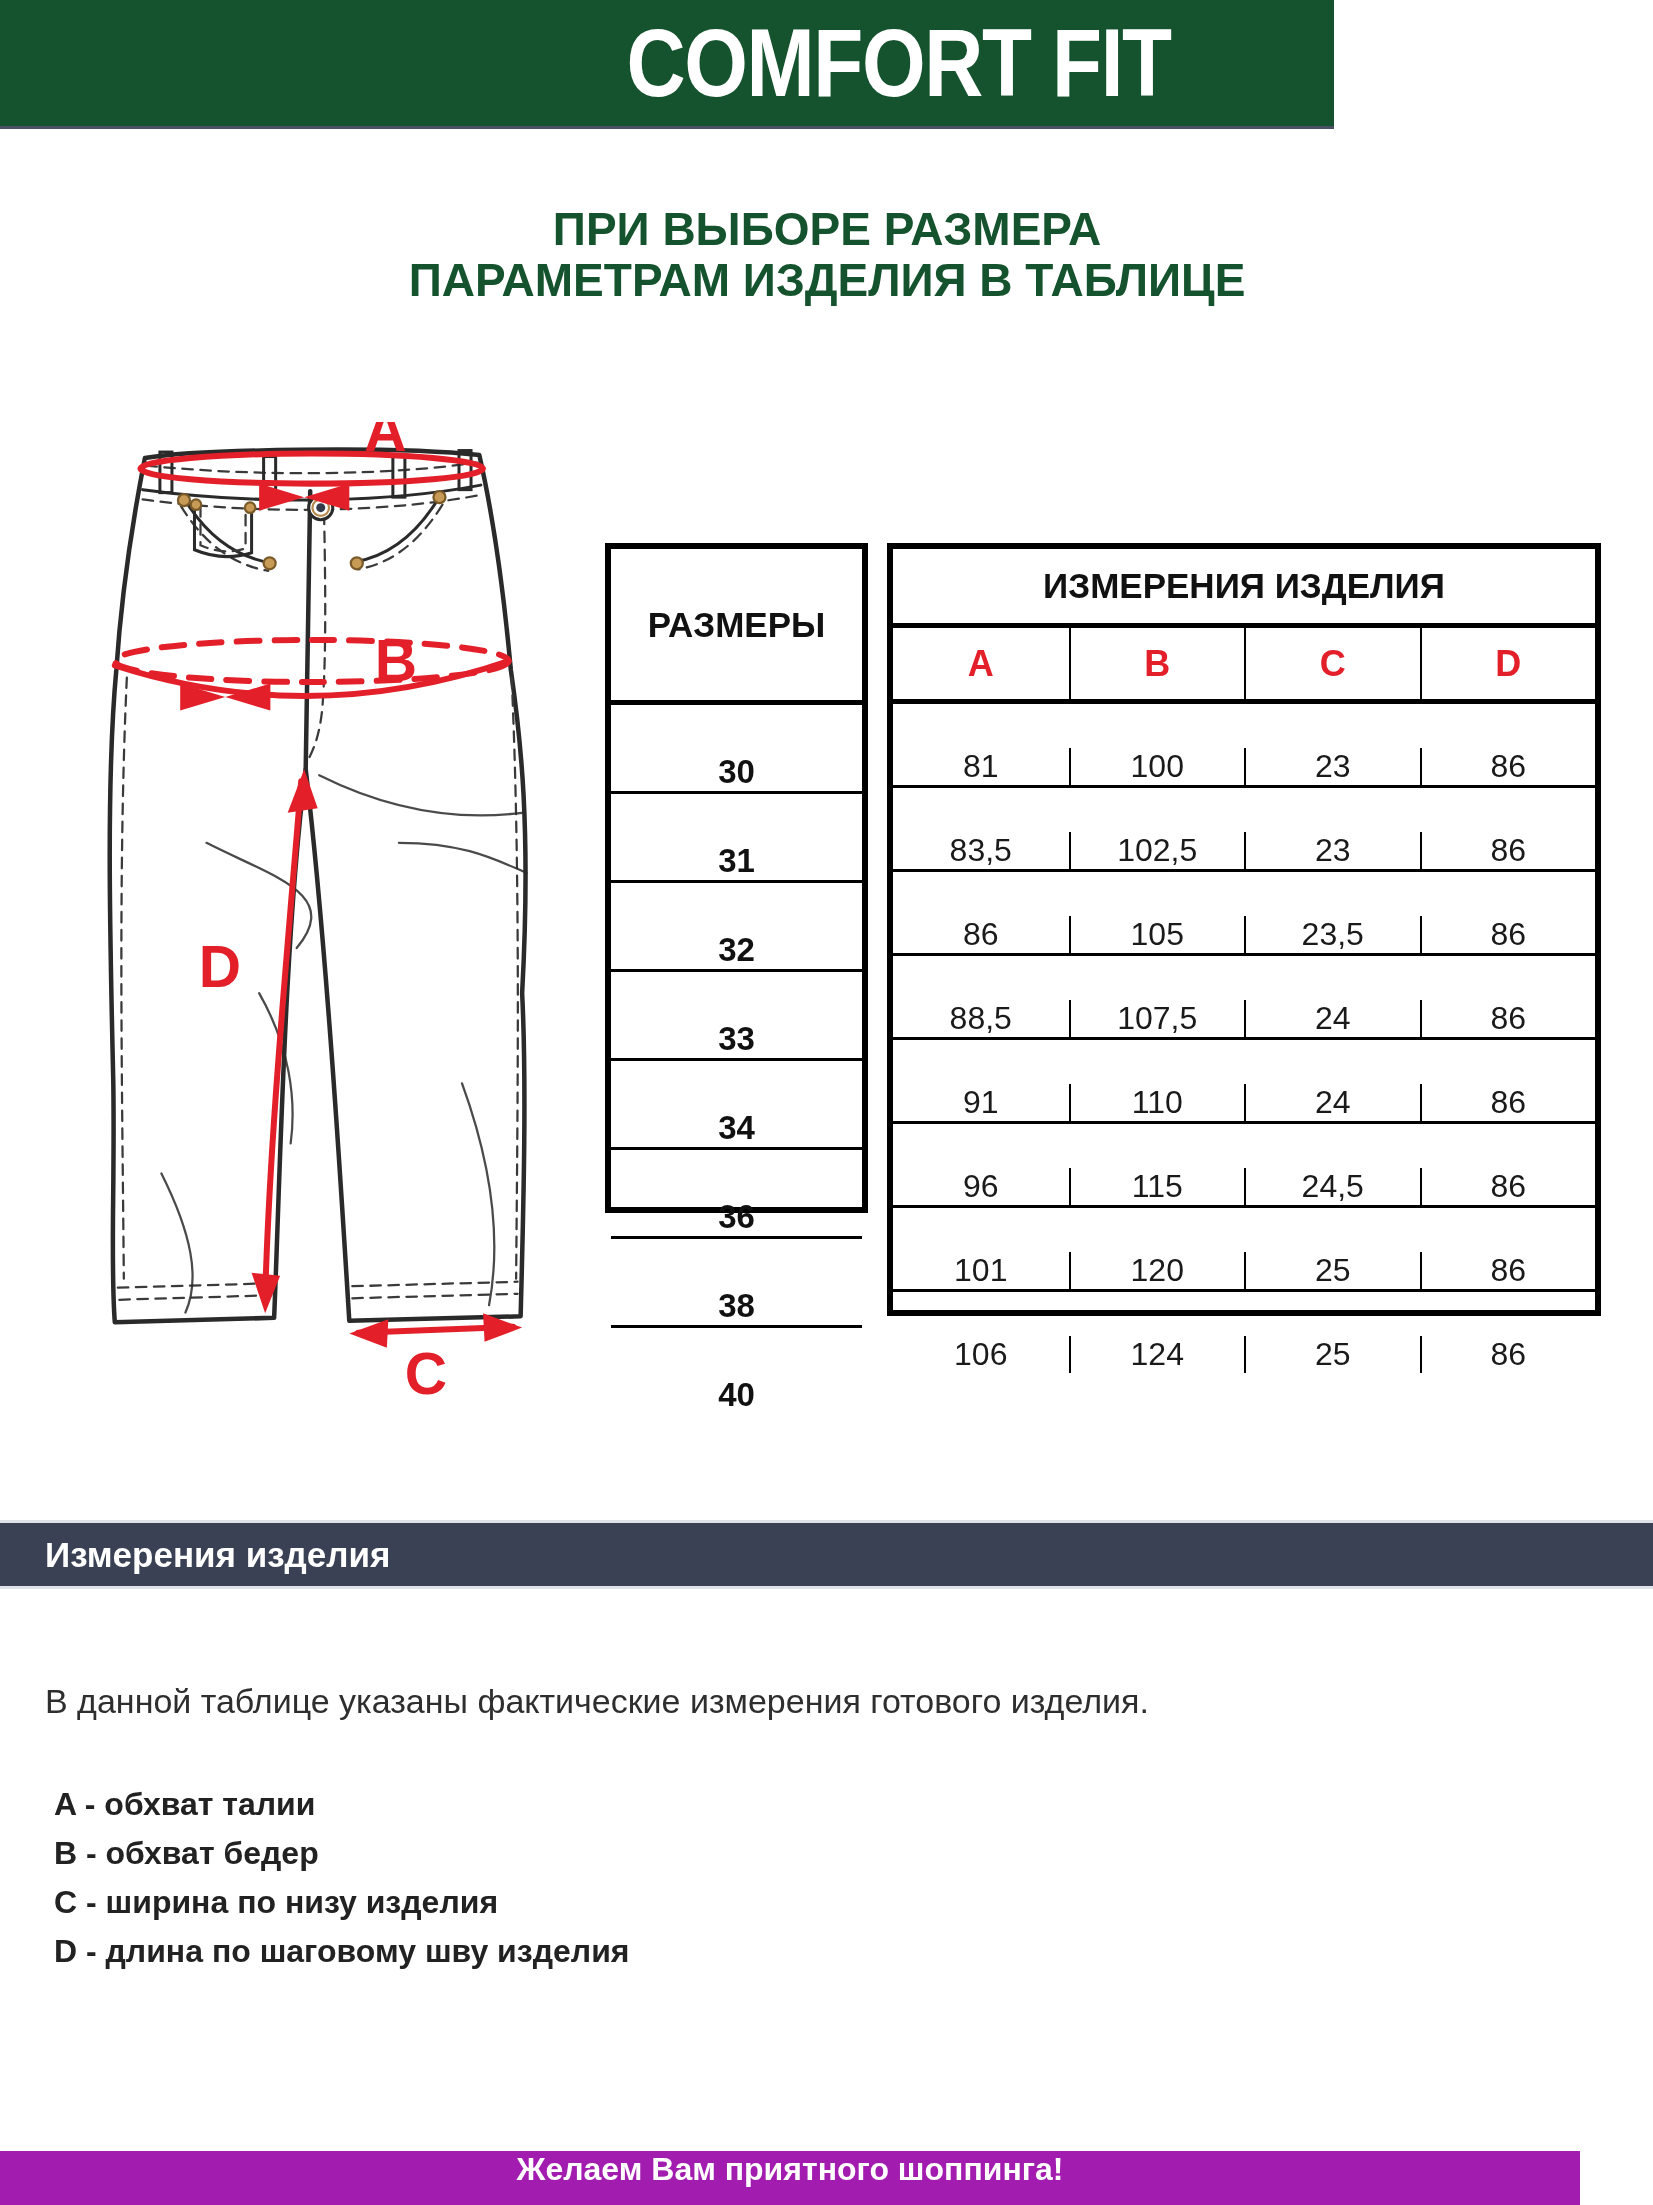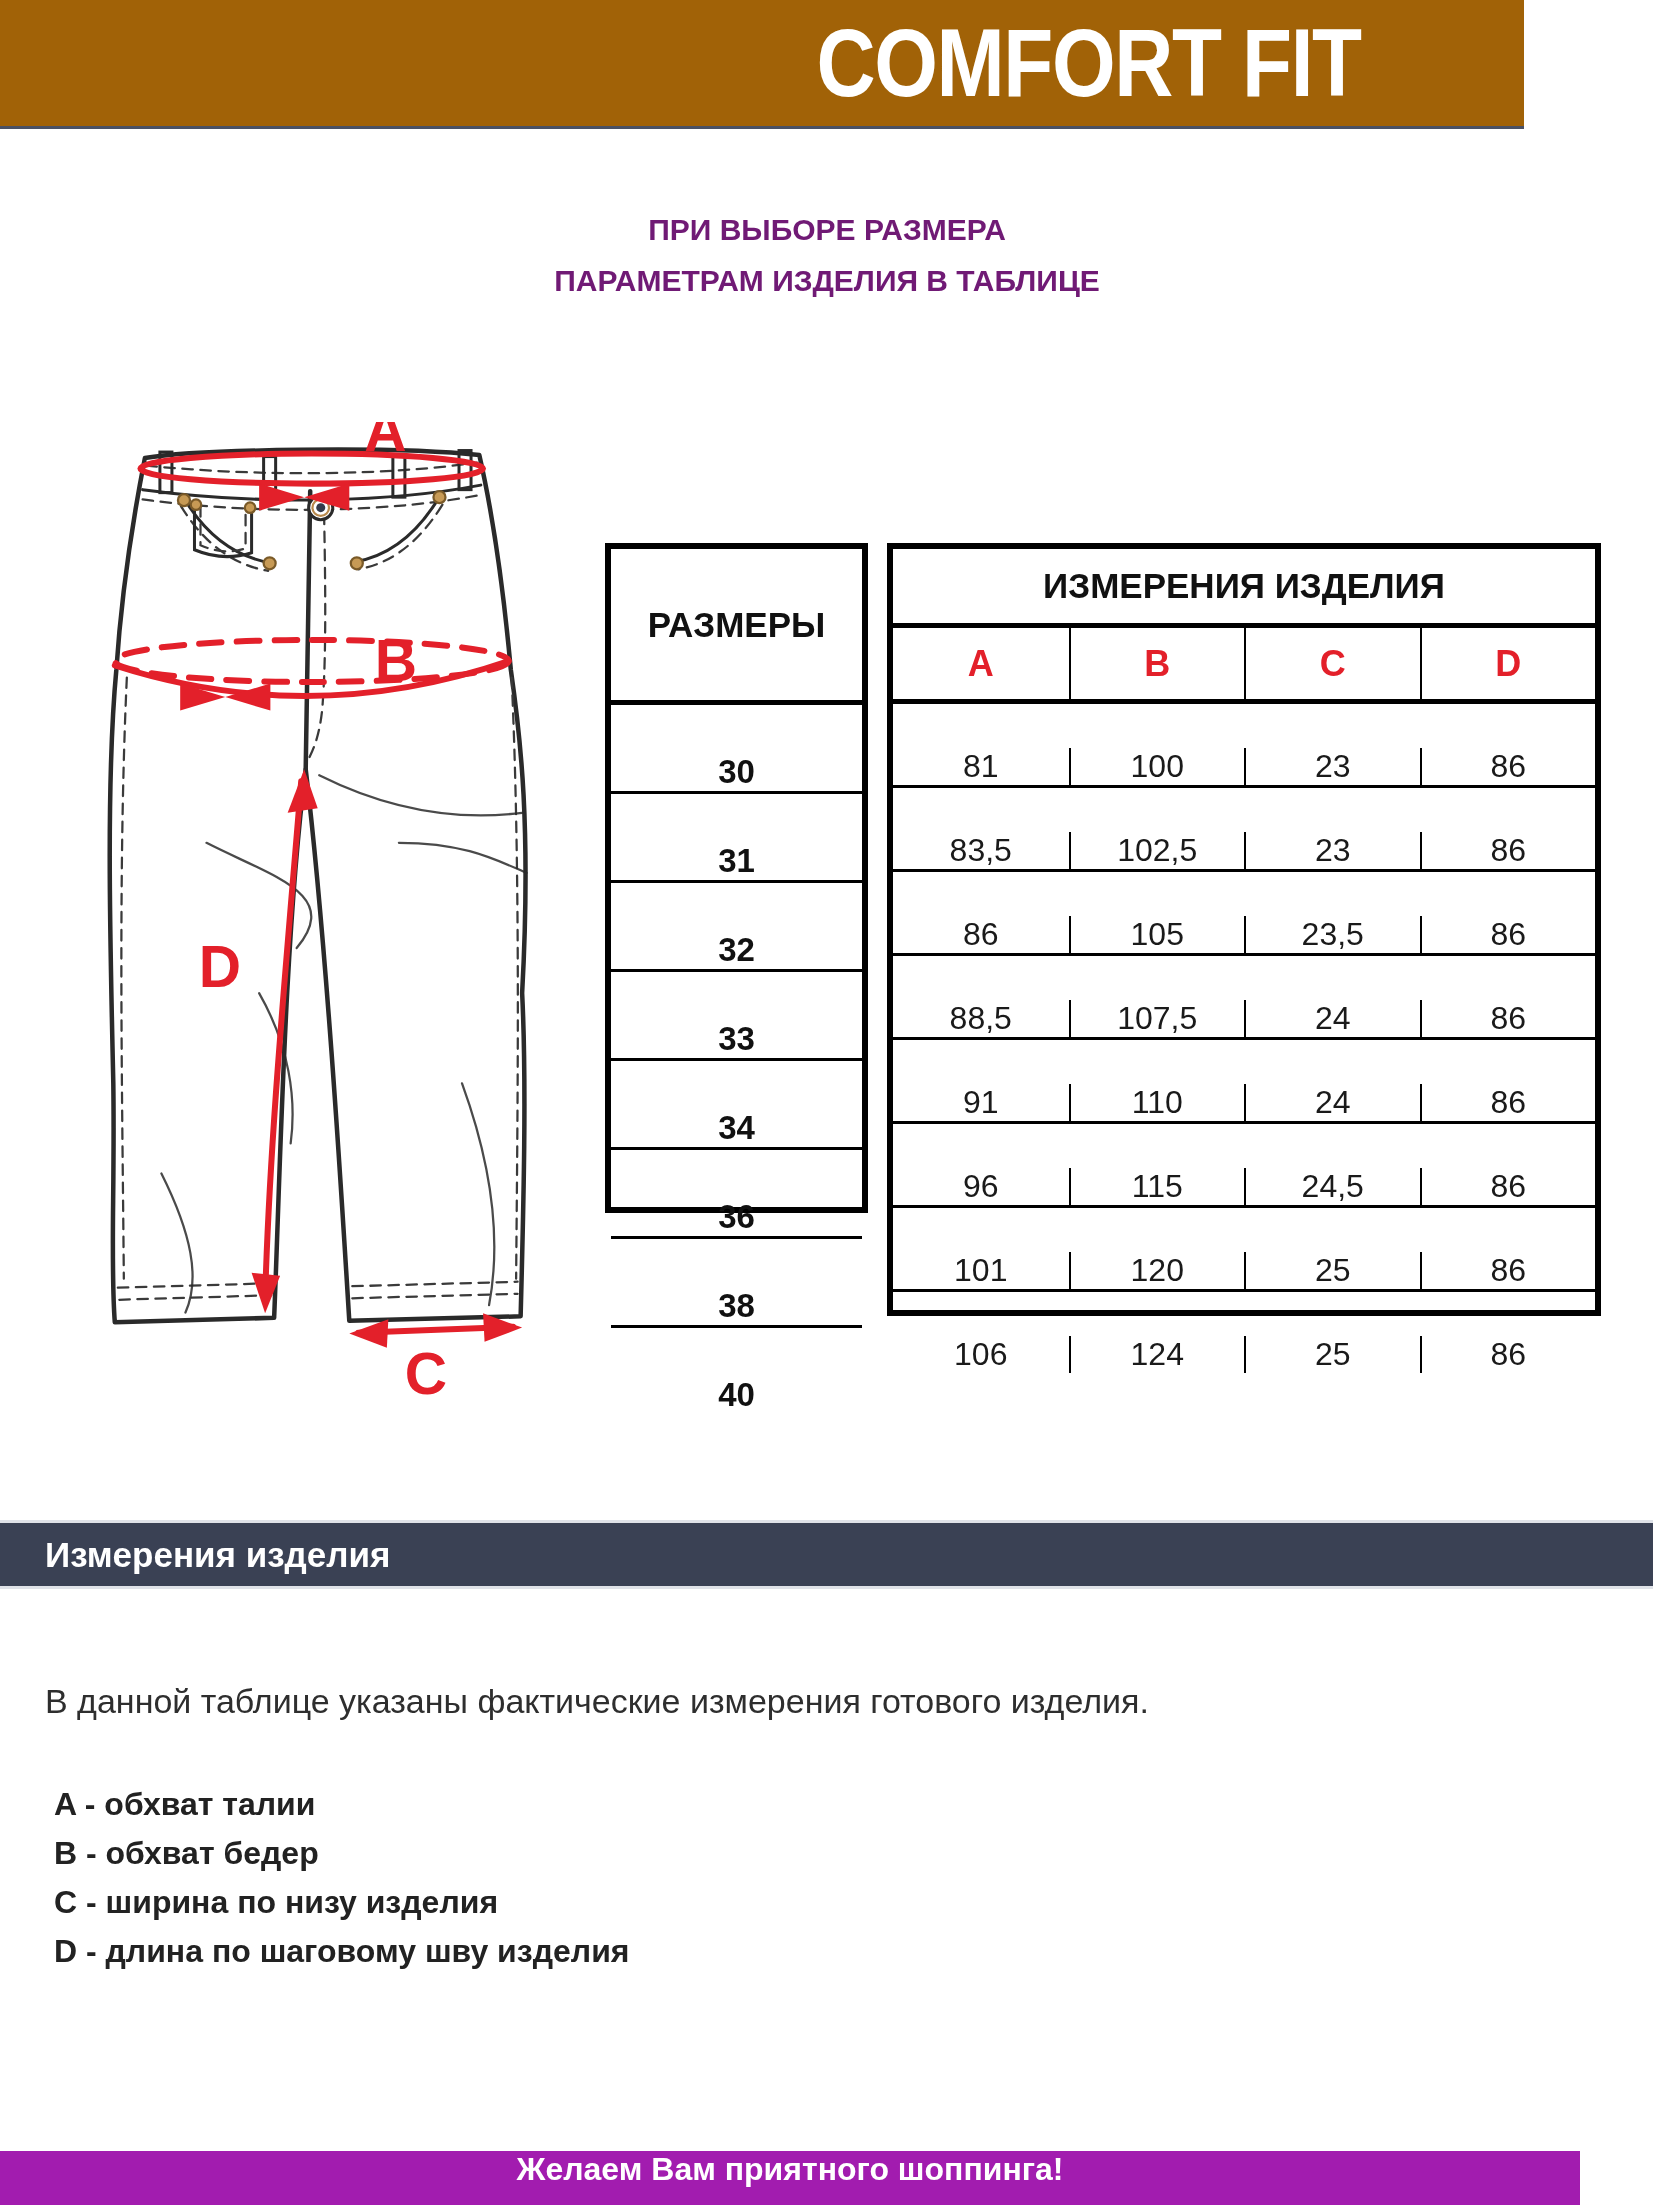--- a/index.html
+++ b/index.html
@@ -1,25 +1,25 @@
 <!DOCTYPE html>
 <html style="font-size:12px"><head>
 <meta charset="utf-8">
 <style>
   html,body{margin:0;padding:0;background:#fff;}
   .page{position:relative;width:1654px;height:2205px;background:#ffffff;overflow:hidden;
         font-family:"Liberation Sans",sans-serif;color:#222;}
   
-  .topbar{position:absolute;left:0;top:0;width:1524px;height:126px;background:#a16207;
+  .topbar{position:absolute;left:0;top:0;width:1334px;height:126px;background:#14532d;
           border-bottom:3px solid #4a5164;display:flex;align-items:center;justify-content:flex-end;}
   .brand{color:#fff;font-size:89px;font-weight:bold;letter-spacing:-1.5px;
          padding-right:177px;transform:scale(.92,1.08);transform-origin:right center;white-space:nowrap;}
   
   .intro{position:absolute;left:0;top:204px;width:1654px;text-align:center;
-         font-size:30px;font-weight:bold;color:#701a75;line-height:51px;letter-spacing:0px;}
+         font-size:46px;font-weight:bold;color:#14532d;line-height:51px;letter-spacing:0px;}
   
   .jeans{position:absolute;left:71px;top:422px;width:519px;height:992px;}
   
   .tbl{position:absolute;box-sizing:border-box;border:6px solid #000;background:#fff;
        display:flex;flex-direction:column;}
   .tbl-left{left:605px;top:543px;width:263px;height:670px;}
   .tbl-right{left:887px;top:543px;width:714px;height:773px;}
   .cell{display:flex;align-items:center;justify-content:center;}
   .size-head{height:151px;flex:none;border-bottom:5.3px solid #000;font-size:35px;font-weight:bold;color:#111;}
   .size-row{flex:1;border-bottom:3px solid #000;font-size:33px;font-weight:bold;color:#111;margin-top:48px;}

